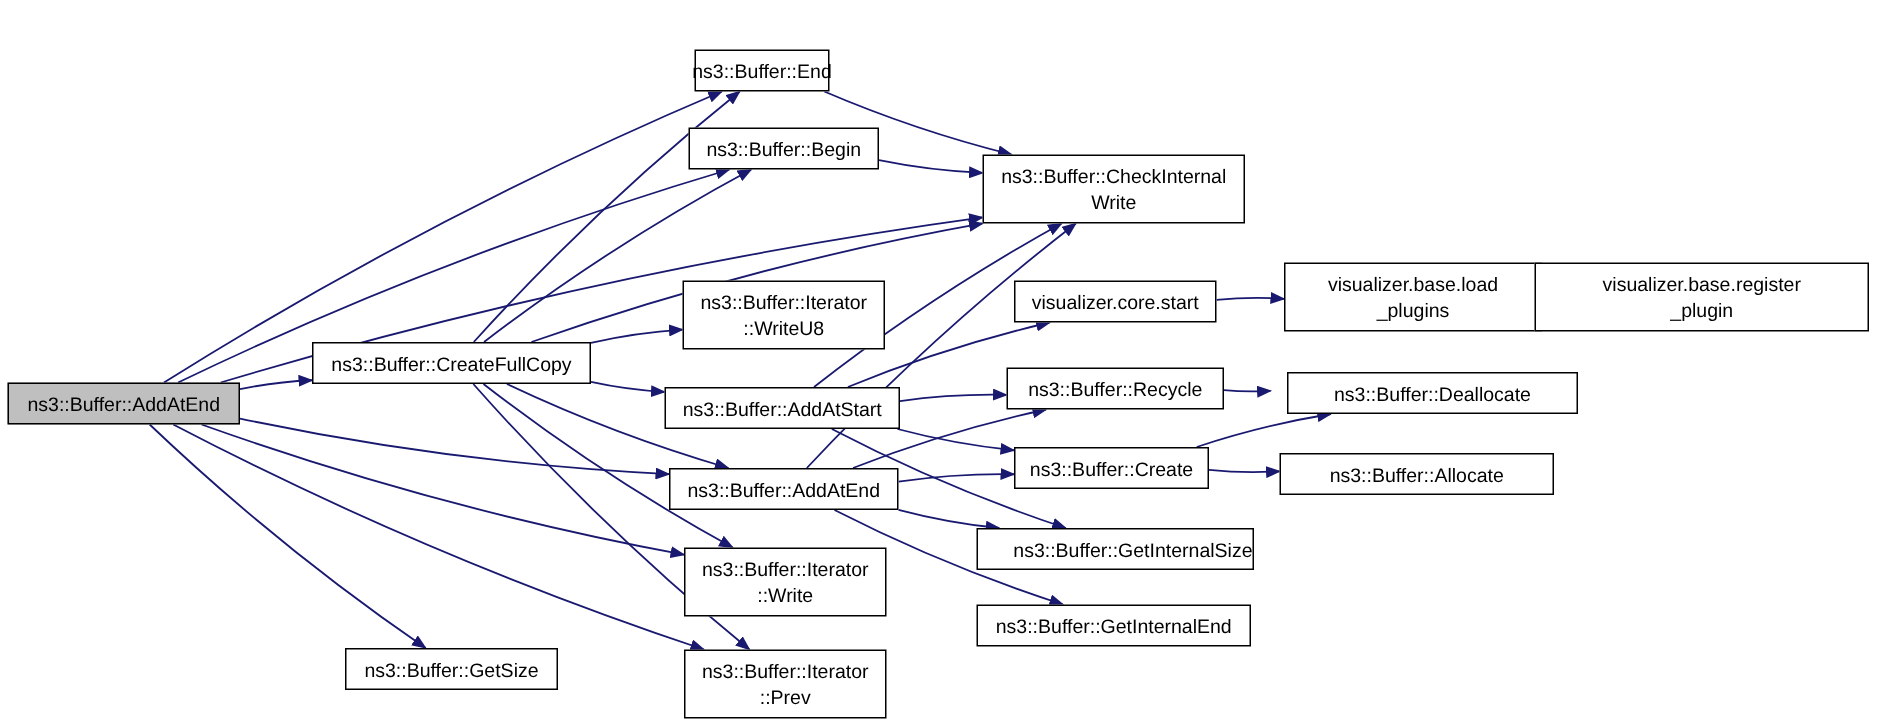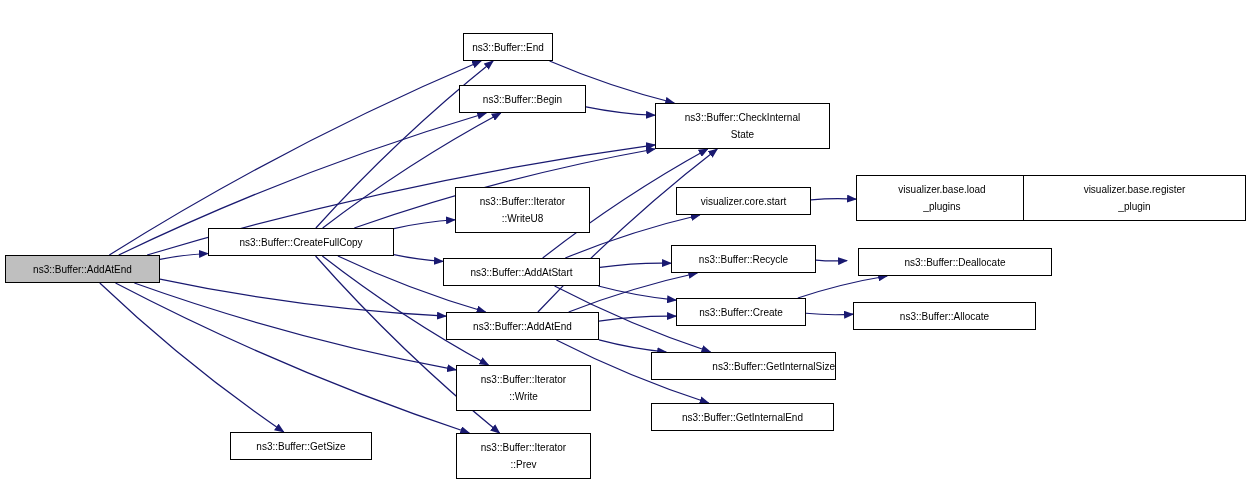--- a/index.html
+++ b/index.html
@@ -1,20 +1,20 @@
 <!DOCTYPE html>
 <html><head>
   <meta charset="utf-8">
   <style>
     html, body { margin: 0; padding: 0; background: #ffffff; }
     body { width: 1251px; height: 484px; position: relative; overflow: hidden;
            font-family: "Liberation Sans", sans-serif; }
     #graph { position: absolute; left: 0; top: 0; width: 1251px; height: 484px; }
     .node { position: absolute; box-sizing: border-box; border: 1px solid #000000;
-            background: #ffffff; color: #000000; font-size: 10px; line-height: 17px;
+            background: #ffffff; color: #000000; font-size: 13px; line-height: 17px;
             display: flex; flex-direction: column; align-items: center; justify-content: center;
             text-align: center; white-space: nowrap; cursor: pointer; }
     .node.root { background: #bfbfbf; cursor: default; }
     .node span { display: block; }
   </style>
 </head>
 <body>
 
 <div id="graph">
   <svg id="edges" width="1251" height="484" style="position:absolute;left:0;top:0;">
@@ -65,21 +65,21 @@
         <span>ns3::Buffer::CreateFullCopy</span>
       </div>
       <div class="node" style="left: 463px; top: 33px; width: 90px; height: 28px;">
         <span>ns3::Buffer::End</span>
       </div>
       <div class="node" style="left: 459px; top: 85px; width: 127px; height: 28px;">
         <span>ns3::Buffer::Begin</span>
       </div>
       <div class="node" style="left: 655px; top: 103px; width: 175px; height: 46px;">
         <span>ns3::Buffer::CheckInternal</span>
-        <span>State</span>
+        <span>Write</span>
       </div>
       <div class="node" style="left: 455px; top: 187px; width: 135px; height: 46px;">
         <span>ns3::Buffer::Iterator</span>
         <span>::WriteU8</span>
       </div>
       <div class="node" style="left: 443px; top: 258px; width: 157px; height: 28px;">
         <span>ns3::Buffer::AddAtStart</span>
       </div>
       <div class="node" style="left: 446px; top: 312px; width: 153px; height: 28px;">
         <span>ns3::Buffer::AddAtEnd</span>

